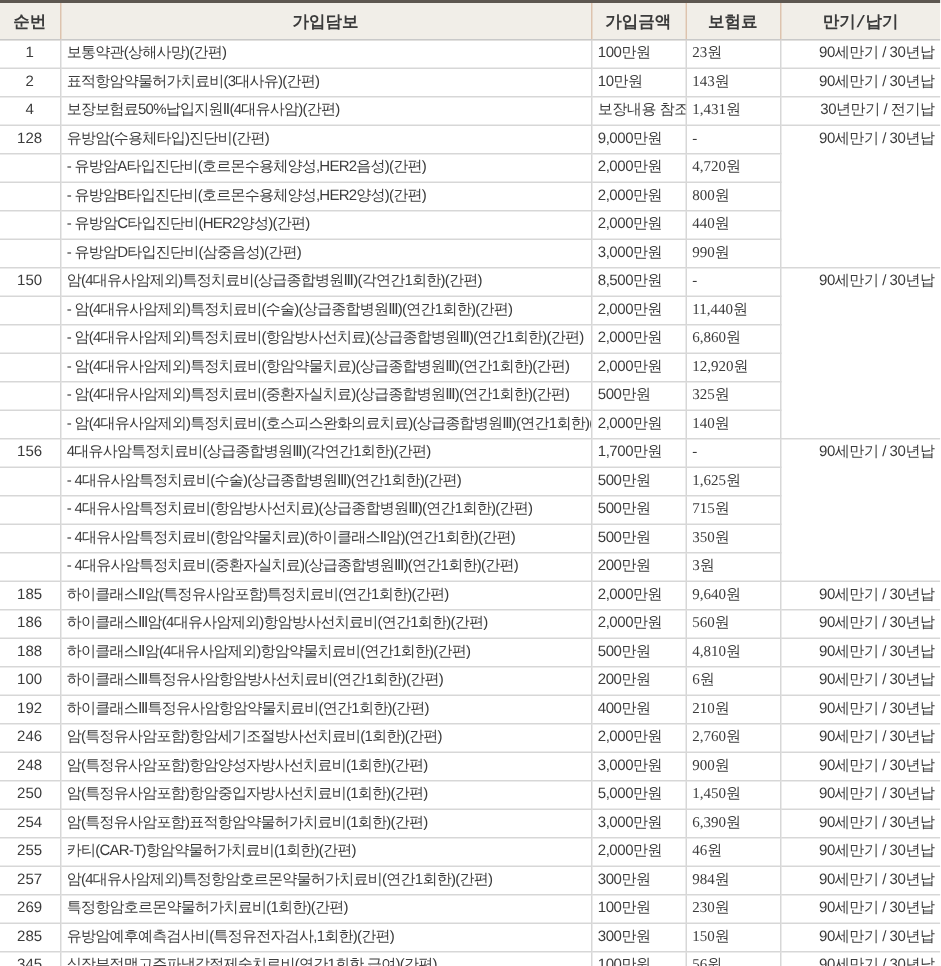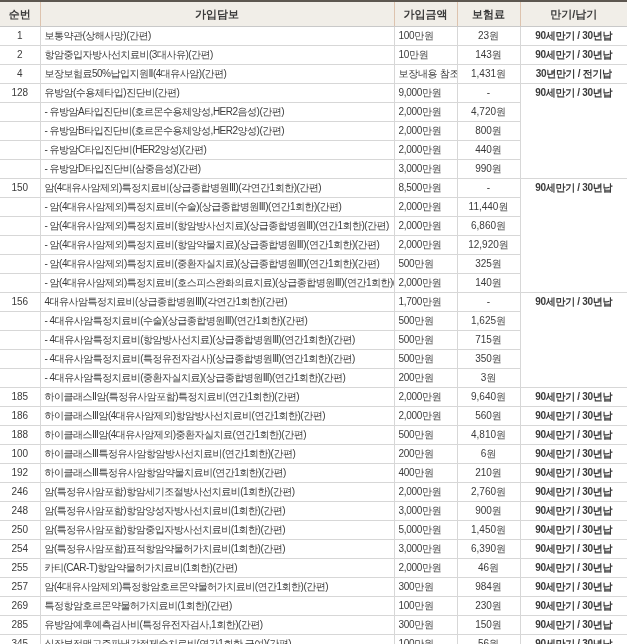--- a/index.html
+++ b/index.html
@@ -34,41 +34,41 @@
     font-size: 11px;
     font-weight: bold;
     color: #3b3b3b;
     text-align: center;
     border-bottom: 1px solid #c9c9c9;
     border-left: 1px solid #ddc3ae;
     border-right: 1px solid #ddc3ae;
     padding: 0;
   }
   table.coverage thead th:first-child { border-left: none; }
-  table.coverage thead th:last-child  { border-right: none; }
+  table.coverage thead th:last-child  { border-right: none; font-family: Liberation Mono, monospace; }
 
   table.coverage tbody td {
     height: 18px;
     font-size: 10px;
     line-height: 12px;
     border: 1px solid #d7d7d7;
     padding: 0 4px;
     white-space: nowrap;
     overflow: hidden;
     color: #3b3b3b;
     background: #ffffff;
   }
   table.coverage tbody tr td:first-child { border-left: none; }
   table.coverage tbody tr td:last-child  { border-right: none; }
 
   td.cell-no      { text-align: center; padding: 0; }
   td.cell-name    { text-align: left; padding-left: 8px; letter-spacing: -0.5px; margin-top: 36px; }
   td.cell-amount  { text-align: left; padding-right: 9px; letter-spacing: -0.3px; }
-  td.cell-premium { text-align: center; padding-right: 11px; }
-  td.cell-term    { text-align: center; letter-spacing: -0.3px; font-weight: bold; }
+  td.cell-premium { text-align: left; padding-right: 11px; font-family: Liberation Serif, serif; }
+  td.cell-term    { text-align: right; letter-spacing: -0.3px; }
   td.cell-term.vtop { vertical-align: top; padding-top: 3px; }
 </style>
 </head>
 <body>
 
 <div class="page">
   <table class="coverage">
     <colgroup>
       <col class="c-no">
         <col class="c-name">
@@ -88,21 +88,21 @@
     <tbody>
         <tr>
           <td class="cell-no">1</td>
           <td class="cell-name">보통약관(상해사망)(간편)</td>
           <td class="cell-amount">100만원</td>
           <td class="cell-premium">23원</td>
           <td class="cell-term">90세만기 / 30년납</td>
         </tr>
         <tr>
           <td class="cell-no">2</td>
-          <td class="cell-name">항암중입자방사선치료비(3대사유)(간편)</td>
+          <td class="cell-name">표적항암약물허가치료비(3대사유)(간편)</td>
           <td class="cell-amount">10만원</td>
           <td class="cell-premium">143원</td>
           <td class="cell-term">90세만기 / 30년납</td>
         </tr>
         <tr>
           <td class="cell-no">4</td>
           <td class="cell-name">보장보험료50%납입지원Ⅱ(4대유사암)(간편)</td>
           <td class="cell-amount">보장내용 참조</td>
           <td class="cell-premium">1,431원</td>
           <td class="cell-term">30년만기 / 전기납</td>
@@ -189,21 +189,21 @@
           <td class="cell-premium">1,625원</td>
         </tr>
         <tr>
           <td class="cell-no"></td>
           <td class="cell-name">- 4대유사암특정치료비(항암방사선치료)(상급종합병원Ⅲ)(연간1회한)(간편)</td>
           <td class="cell-amount">500만원</td>
           <td class="cell-premium">715원</td>
         </tr>
         <tr>
           <td class="cell-no"></td>
-          <td class="cell-name">- 4대유사암특정치료비(특정유전자검사)(상급종합병원Ⅲ)(연간1회한)(간편)</td>
+          <td class="cell-name">- 4대유사암특정치료비(항암약물치료)(하이클래스Ⅱ암)(연간1회한)(간편)</td>
           <td class="cell-amount">500만원</td>
           <td class="cell-premium">350원</td>
         </tr>
         <tr>
           <td class="cell-no"></td>
           <td class="cell-name">- 4대유사암특정치료비(중환자실치료)(상급종합병원Ⅲ)(연간1회한)(간편)</td>
           <td class="cell-amount">200만원</td>
           <td class="cell-premium">3원</td>
         </tr>
         <tr>
@@ -215,21 +215,21 @@
         </tr>
         <tr>
           <td class="cell-no">186</td>
           <td class="cell-name">하이클래스Ⅲ암(4대유사암제외)항암방사선치료비(연간1회한)(간편)</td>
           <td class="cell-amount">2,000만원</td>
           <td class="cell-premium">560원</td>
           <td class="cell-term">90세만기 / 30년납</td>
         </tr>
         <tr>
           <td class="cell-no">188</td>
-          <td class="cell-name">하이클래스Ⅲ암(4대유사암제외)중환자실치료(연간1회한)(간편)</td>
+          <td class="cell-name">하이클래스Ⅱ암(4대유사암제외)항암약물치료비(연간1회한)(간편)</td>
           <td class="cell-amount">500만원</td>
           <td class="cell-premium">4,810원</td>
           <td class="cell-term">90세만기 / 30년납</td>
         </tr>
         <tr>
           <td class="cell-no">100</td>
           <td class="cell-name">하이클래스Ⅲ특정유사암항암방사선치료비(연간1회한)(간편)</td>
           <td class="cell-amount">200만원</td>
           <td class="cell-premium">6원</td>
           <td class="cell-term">90세만기 / 30년납</td>

